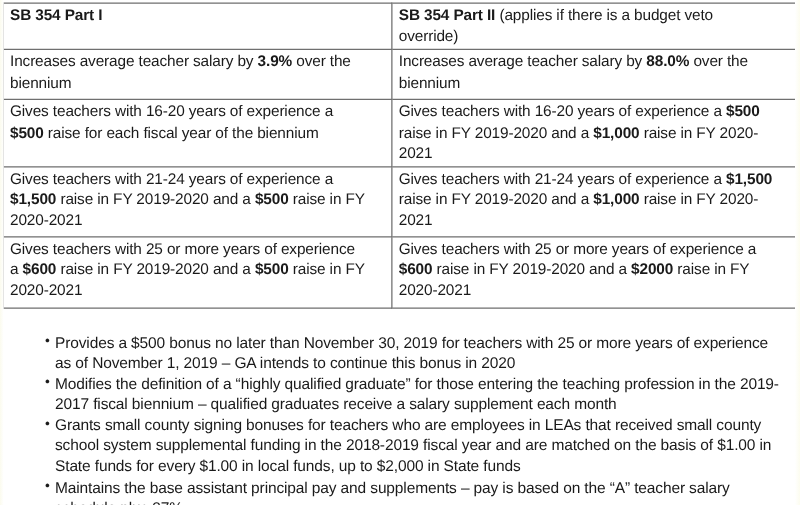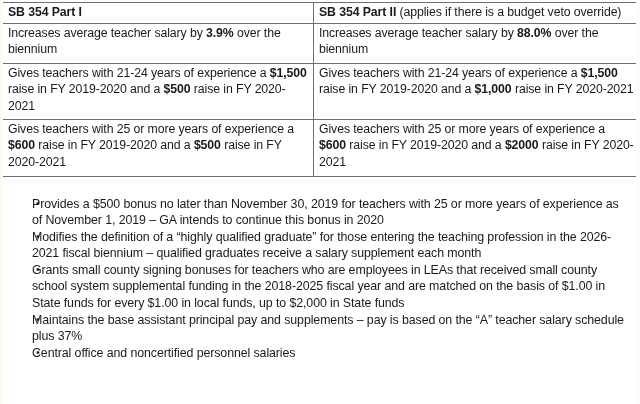--- a/index.html
+++ b/index.html
@@ -33,21 +33,21 @@
 
   .comparison-table {
     border-collapse: collapse;
     table-layout: fixed;
     width: 636px;
     margin: 2px 0 0 2px;
   }
   .comparison-table td {
     border: 1px solid #6f6f6f;
     vertical-align: top;
-    padding: 1px 4px 2px 5px;
+    padding: 1px 20px 2px 5px;
     font-size: 12.3px;
     line-height: 16.5px;
     letter-spacing: -0.1px;
   }
   .col-left  { width: 311px; }
   .col-right { width: 325px; }
 
   .head-cell {
     font-weight: bold;
     padding-top: 0px;
@@ -63,21 +63,21 @@
 
   b { font-weight: bold; margin-top: 29px; }
 
   .bullet-list {
     list-style: none;
     margin: 19px 0 0 0;
     padding: 0;
   }
   .bullet-list > li {
     position: relative;
-    padding-left: 32px;
+    padding-left: 44px;
     padding-right: 14px;
     font-size: 12.4px;
     line-height: 16.6px;
     letter-spacing: -0.1px;
     margin-bottom: 0px;
   }
   .bullet-list > li::before {
     content: "\2022";
     position: absolute;
     left: 36px;
@@ -100,30 +100,34 @@
   </colgroup>
   <tbody>
     <tr>
       <td class="head-cell">SB 354 Part I</td>
       <td class="head-cell">SB 354 Part II<span class="normal"> (applies if there is a budget veto override)</span></td>
     </tr>
     <tr class="cell-r1">
       <td>Increases average teacher salary by <b>3.9%</b> over the biennium</td>
       <td>Increases average teacher salary by <b>88.0%</b> over the biennium</td>
     </tr>
+    <tr class="cell-r2">
+      <td>Gives teachers with 16-20 years of experience a <b>$500</b> raise for each fiscal year of the biennium</td>
+      <td>Gives teachers with 16-20 years of experience a <b>$500</b> raise in FY 2019-2020 and a <b>$1,000</b> raise in FY 2020-2021</td>
+    </tr>
     <tr class="cell-r3">
       <td>Gives teachers with 21-24 years of experience a <b>$1,500</b> raise in FY 2019-2020 and a <b>$500</b> raise in FY 2020-2021</td>
       <td>Gives teachers with 21-24 years of experience a <b>$1,500</b> raise in FY 2019-2020 and a <b>$1,000</b> raise in FY 2020-2021</td>
     </tr>
     <tr class="cell-r4">
       <td>Gives teachers with 25 or more years of experience a <b>$600</b> raise in FY 2019-2020 and a <b>$500</b> raise in FY 2020-2021</td>
       <td>Gives teachers with 25 or more years of experience a <b>$600</b> raise in FY 2019-2020 and a <b>$2000</b> raise in FY 2020-2021</td>
     </tr>
   </tbody>
 </table>
 
 <ul class="bullet-list">
   <li>Provides a $500 bonus no later than November 30, 2019 for teachers with 25 or more years of experience as of November 1, 2019 – GA intends to continue this bonus in 2020</li>
-  <li>Modifies the definition of a “highly qualified graduate” for those entering the teaching profession in the 2026-2021 fiscal biennium – qualified graduates receive a salary supplement each month</li>
-  <li>Grants small county signing bonuses for teachers who are employees in LEAs that received small county school system supplemental funding in the 2018-2025 fiscal year and are matched on the basis of $1.00 in State funds for every $1.00 in local funds, up to $2,000 in State funds</li>
+  <li>Modifies the definition of a “highly qualified graduate” for those entering the teaching profession in the 2019-2017 fiscal biennium – qualified graduates receive a salary supplement each month</li>
+  <li>Grants small county signing bonuses for teachers who are employees in LEAs that received small county school system supplemental funding in the 2018-2019 fiscal year and are matched on the basis of $1.00 in State funds for every $1.00 in local funds, up to $2,000 in State funds</li>
   <li>Maintains the base assistant principal pay and supplements – pay is based on the “A” teacher salary schedule plus 37%</li>
   <li>Central office and noncertified personnel salaries</li>
 </ul>
 
 </body></html>

